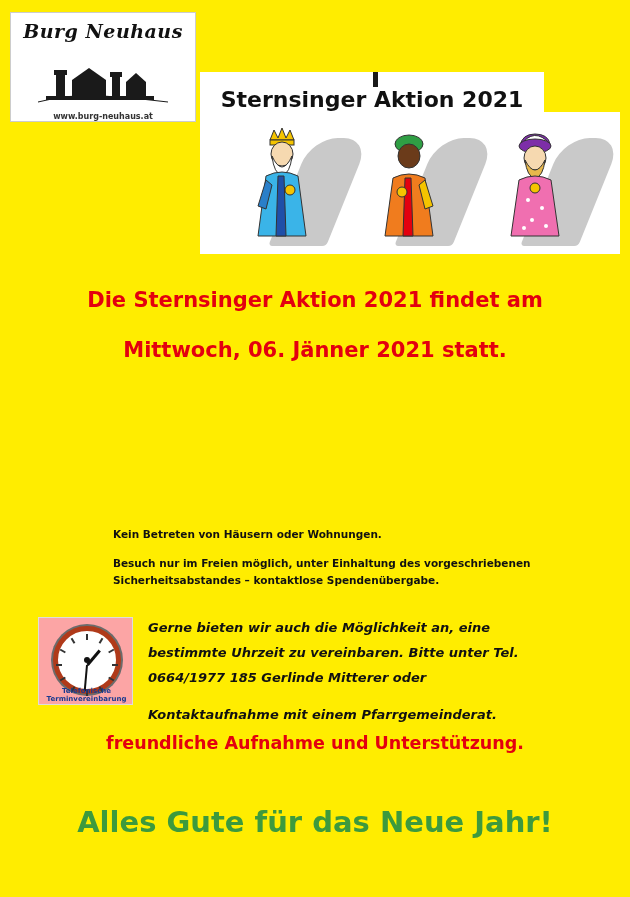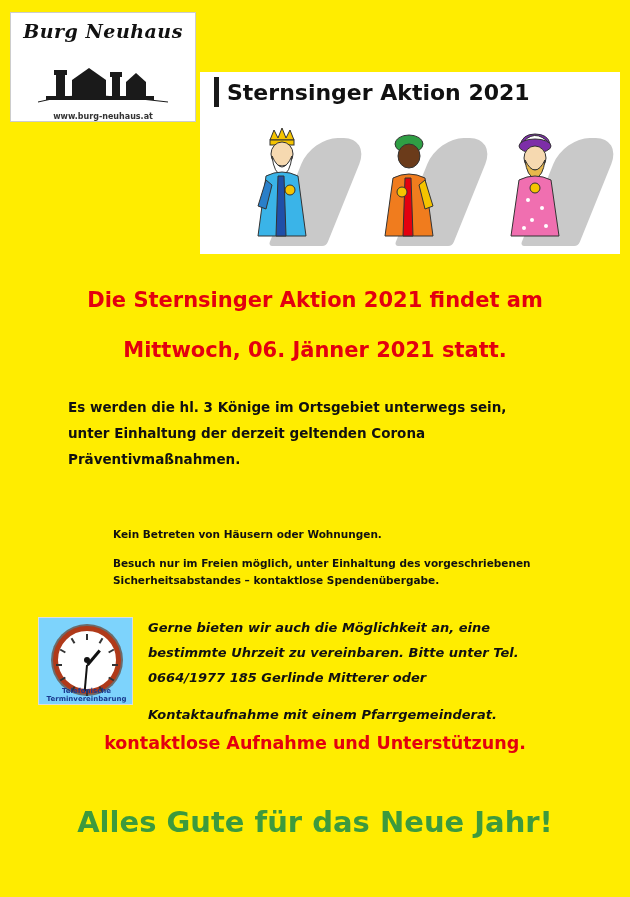--- a/index.html
+++ b/index.html
@@ -48,24 +48,25 @@
     font-size: 8px;
     color: #333333;
     margin-top: 1px;
     font-weight: bold;
   }
 
   
   .title-band {
     position: absolute;
     left: 200px; top: 72px;
-    width: 420px; height: 40px;
+    width: 344px; height: 40px;
     background: #ffffff;
     display: flex;
     align-items: center;
+    flex-direction: column;
   }
   .title-bar-accent {
     width: 5px; height: 30px;
     background: #1a1a1a;
     margin: 0 8px 0 14px;
   }
   .title-text {
     font-family: "DejaVu Sans", sans-serif;
     font-weight: bold;
     font-size: 22px;
@@ -128,21 +129,21 @@
     line-height: 17px;
   }
   .note-block p { margin: 0 0 12px 0; }
   .note-block p:last-child { margin-bottom: 0; }
 
   
   .clock-box {
     position: absolute;
     left: 38px; top: 617px;
     width: 95px; height: 88px;
-    background: #7dd3fc;
+    background: #fca5a5;
     border: 1px solid #dddddd;
     overflow: hidden;
   }
   .clock-face {
     position: absolute;
     left: 14px; top: 8px;
     width: 68px; height: 68px;
     border-radius: 50%;
     background: #ffffff;
     border: 5px solid #b03a1a;
@@ -300,25 +301,20 @@
         <circle cx="39" cy="68" r="5" fill="#f5c400" stroke="#333" stroke-width="1"></circle>
       </svg>
     </div>
   </div>
 
   <div class="headline">
     <div>Die Sternsinger Aktion 2021 findet am</div>
     <div>Mittwoch, 06. Jänner 2021 statt.</div>
   </div>
 
-  <div class="body-block">
-    <div>Es werden die hl. 3 Könige im Ortsgebiet unterwegs sein,</div>
-    <div>unter Einhaltung der derzeit geltenden Corona</div>
-    <div>Präventivmaßnahmen.</div>
-  </div>
 
   <div class="note-block">
     <p>Kein Betreten von Häusern oder Wohnungen.</p>
     <p>Besuch nur im Freien möglich, unter Einhaltung des vorgeschriebenen Sicherheitsabstandes – kontaktlose Spendenübergabe.</p>
   </div>
 
   <div class="clock-box">
     <div class="clock-face">
       <div class="tick" style="transform:rotate(0deg);"></div>
       <div class="tick" style="transform:rotate(30deg);"></div>
@@ -340,18 +336,18 @@
   </div>
 
   <div class="italic-block">
     <div>Gerne bieten wir auch die Möglichkeit an, eine</div>
     <div>bestimmte Uhrzeit zu vereinbaren. Bitte unter Tel.</div>
     <div>0664/1977 185 Gerlinde Mitterer oder</div>
     <div class="spaced">Kontaktaufnahme mit einem Pfarrgemeinderat.</div>
   </div>
 
   <div class="closing">
-    <div>kontaktlose Aufnahme und Unterstützung.</div>
+    <div>freundliche Aufnahme und Unterstützung.</div>
   </div>
 
   <div class="final-line">Alles Gute für das Neue Jahr!</div>
 
 </div>
 
 </body></html>

